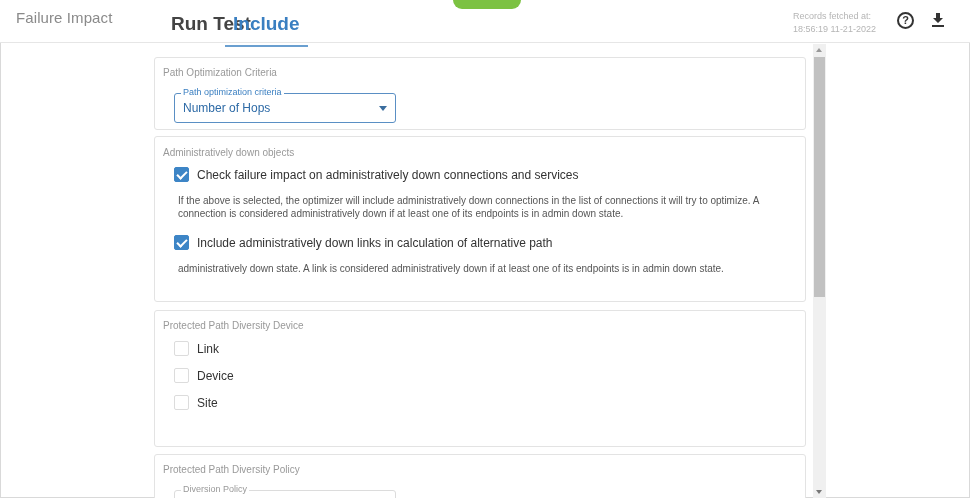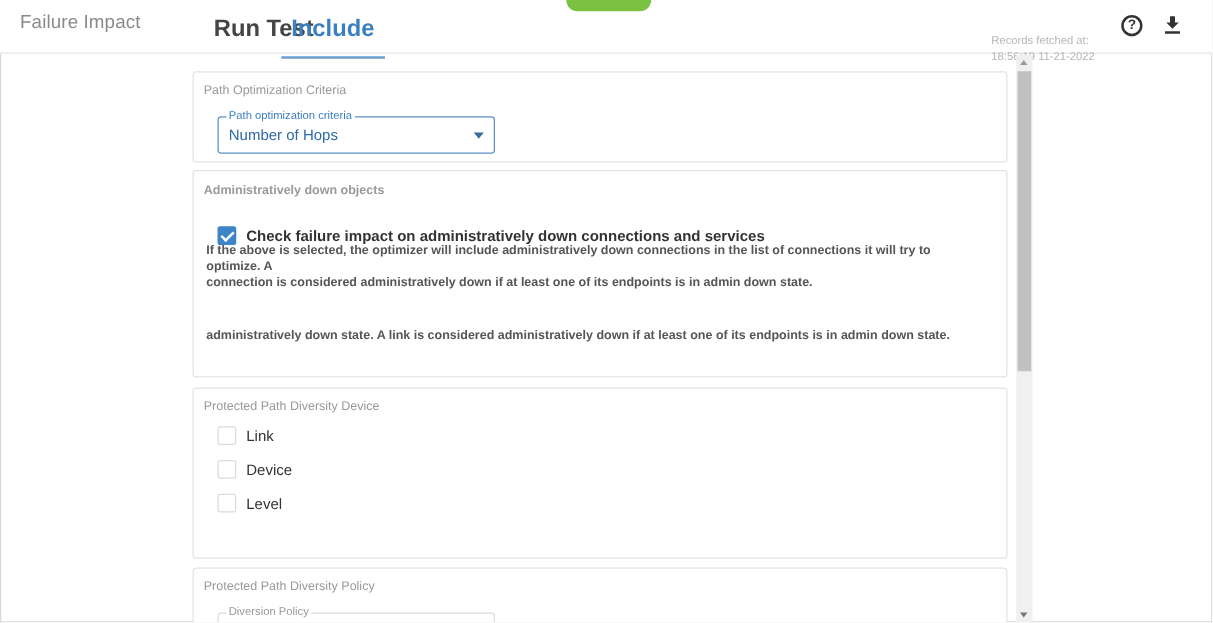--- a/index.html
+++ b/index.html
@@ -5,38 +5,38 @@
   * { box-sizing: border-box; margin: 0; padding: 0; }
   html, body { width: 970px; height: 498px; overflow: hidden; background: #fff; }
   body { font-family: "Liberation Sans", "DejaVu Sans", sans-serif; color: #333; position: relative; }
   .frame { position: absolute; left: 0; top: 0; width: 970px; height: 498px; border: 1px solid #d9d9d9; border-top: 1px solid #e0e0e0; }
   .header { position: absolute; left: 0; top: 0; width: 970px; height: 43px; border-bottom: 1px solid #e6e6e6; background: #fff; }
   .app-title { position: absolute; left: 16px; top: 9px; font-size: 15px; color: #8a8a8a; font-weight: normal; letter-spacing: 0.1px; }
   .tab { position: absolute; top: 13px; font-size: 19px; font-weight: bold; padding-bottom: 10px; }
   .tab-run { left: 171px; color: #444; }
   .tab-settings { left: 225px; color: #3a7fc1; border-bottom: 2px solid #6a9fd0; padding-left: 8px; padding-right: 8px; left: 225px; }
   .green-pill { position: absolute; left: 453px; top: -6px; width: 68px; height: 15px; background: #7cc242; border-radius: 0 0 9px 9px; }
-  .records { position: absolute; left: 793px; top: 10px; font-size: 9px; color: #b5b5b5; line-height: 13px; text-align: left; margin-top: 16px; }
+  .records { position: absolute; left: 793px; top: 10px; font-size: 9px; color: #b5b5b5; line-height: 13px; text-align: left; }
   .help-icon { position: absolute; left: 897px; top: 12px; width: 17px; height: 17px; border: 2px solid #333; border-radius: 50%; font-size: 11px; font-weight: bold; color: #333; text-align: center; line-height: 13px; }
   .download-icon { position: absolute; left: 931px; top: 12px; width: 14px; height: 16px; }
   .content { position: absolute; left: 0; top: 44px; width: 812px; height: 454px; overflow: hidden; }
   .card { position: absolute; left: 154px; width: 652px; background: #fff; border: 1px solid #e3e3e3; border-radius: 3px; }
   .card-title { position: absolute; left: 8px; font-size: 10px; color: #999; }
   .select-box { position: absolute; left: 19px; width: 222px; height: 30px; border: 1px solid #5a8fc4; border-radius: 3px; }
   .select-label { position: absolute; left: 6px; top: -7px; background: #fff; padding: 0 2px; font-size: 9px; color: #3a7fc1; }
   .select-value { position: absolute; left: 8px; top: 7px; font-size: 12px; color: #2d6aa6; }
   .select-caret { position: absolute; right: 8px; top: 12px; width: 0; height: 0; border-left: 4px solid transparent; border-right: 4px solid transparent; border-top: 5px solid #3a6d9e; }
   .select-box.muted { border-color: #dcdcdc; }
   .select-box.muted .select-label { color: #999; }
   .cb-row { position: absolute; left: 19px; display: flex; align-items: center; }
   .cb { width: 15px; height: 15px; border-radius: 2px; border: 1px solid #dcdcdc; background: #fff; position: relative; }
   .cb.checked { background: #3d85c6; border-color: #3d85c6; }
   .cb.checked::after { content: ""; position: absolute; left: 4px; top: 1px; width: 4px; height: 8px; border-right: 2px solid #fff; border-bottom: 2px solid #fff; transform: rotate(45deg); }
   .cb-label { margin-left: 8px; font-size: 12px; color: #333; }
-  .helptext { position: absolute; left: 10px; width: 600px; font-size: 10px; color: #555; line-height: 13px; }
+  .helptext { position: absolute; left: 23px; width: 600px; font-size: 10px; color: #555; line-height: 13px; }
   .scrollbar { position: absolute; left: 813px; top: 44px; width: 13px; height: 454px; background: #f0f0f0; }
   .scroll-up { position: absolute; left: 3px; top: 4px; width: 0; height: 0; border-left: 3px solid transparent; border-right: 3px solid transparent; border-bottom: 4px solid #999; }
   .scroll-down { position: absolute; left: 3px; bottom: 4px; width: 0; height: 0; border-left: 3px solid transparent; border-right: 3px solid transparent; border-top: 4px solid #777; }
   .scroll-thumb { position: absolute; left: 1px; top: 13px; width: 11px; height: 240px; background: #c1c1c1; }
 </style>
 </head>
 <body>
 
 <div class="frame"></div>
 
@@ -60,50 +60,54 @@
 
   <div class="card" style="top:13px;height:73px;padding-left:16px;">
     <div class="card-title" style="top:9px;">Path Optimization Criteria</div>
     <div class="select-box" style="top:35px;">
       <span class="select-label">Path optimization criteria</span>
       <span class="select-value">Number of Hops</span>
       <span class="select-caret"></span>
     </div>
   </div>
 
-  <div class="card" style="top:92px;height:166px;font-weight:bold;">
+  <div class="card" style="top:92px;height:166px;">
     <div class="card-title" style="top:10px;">Administratively down objects</div>
 
-    <div class="cb-row" style="top:44px;">
+    <div class="cb-row" style="top:30px;">
       <span class="cb checked"></span>
       <span class="cb-label">Check failure impact on administratively down connections and services</span>
     </div>
     <div class="helptext" style="top:57px;">
       <div>If the above is selected, the optimizer will include administratively down connections in the list of connections it will try to optimize. A</div>
       <div>connection is considered administratively down if at least one of its endpoints is in admin down state.</div>
     </div>
 
+    <div class="cb-row" style="top:98px;">
+      <span class="cb checked"></span>
+      <span class="cb-label">Include administratively down links in calculation of alternative path</span>
+    </div>
     <div class="helptext" style="top:125px;">
       <div>administratively down state. A link is considered administratively down if at least one of its endpoints is in admin down state.</div>
     </div>
   </div>
 
   <div class="card" style="top:266px;height:137px;">
     <div class="card-title" style="top:9px;">Protected Path Diversity Device</div>
     <div class="cb-row" style="top:30px;">
       <span class="cb"></span>
       <span class="cb-label">Link</span>
     </div>
     <div class="cb-row" style="top:57px;">
       <span class="cb"></span>
       <span class="cb-label">Device</span>
     </div>
     <div class="cb-row" style="top:84px;">
       <span class="cb"></span>
-      <span class="cb-label">Level</span>
+      <span class="cb-label">Site</span>
     </div>
   </div>
 
   <div class="card" style="top:410px;height:80px;">
     <div class="card-title" style="top:9px;">Protected Path Diversity Policy</div>
     <div class="select-box muted" style="top:35px;">
       <span class="select-label">Diversion Policy</span>
       <span class="select-value"></span>
     </div>
   </div>

